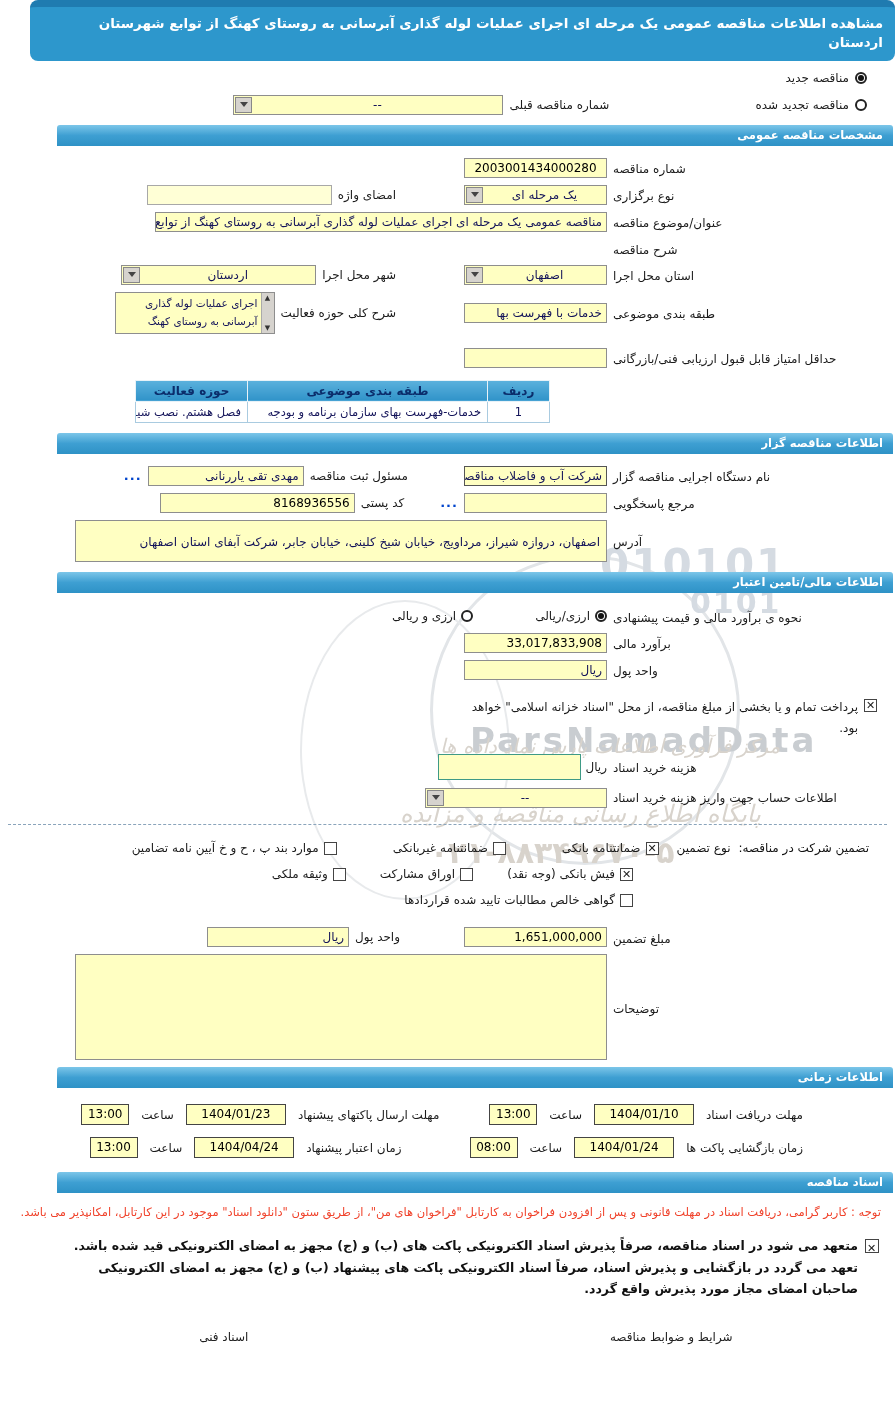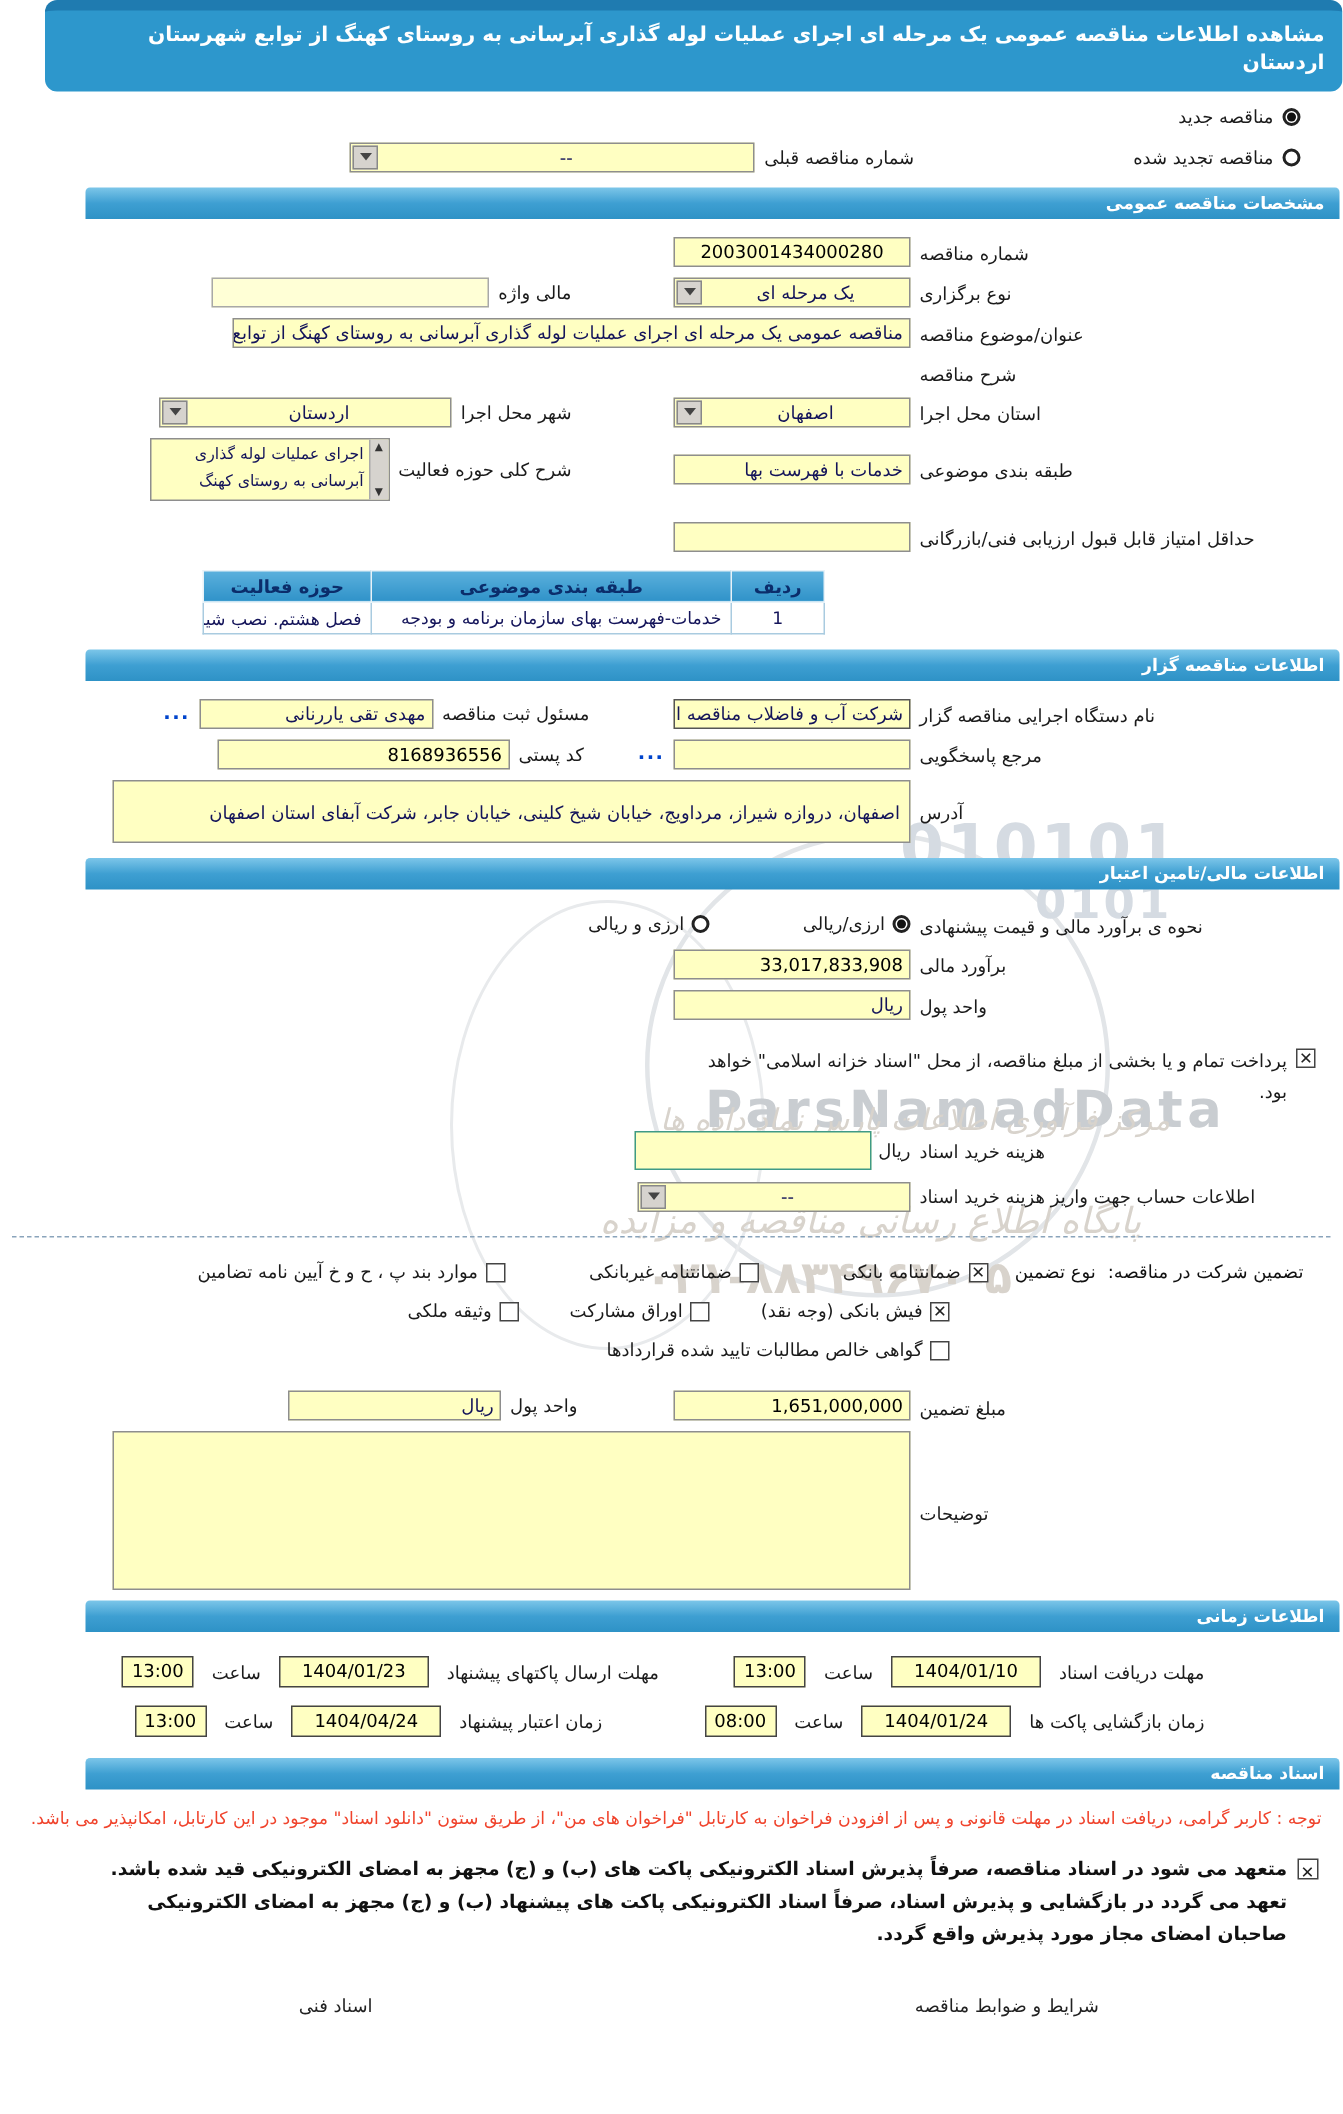--- a/index.html
+++ b/index.html
@@ -34,21 +34,21 @@
   .gf { justify-self:start; display:flex; align-items:center; }
   .pairlbl { margin-right:68px; margin-left:6px; }
   .dots { color:#0044cc; font-weight:bold; font-size:13px; margin-right:6px; letter-spacing:1px; cursor:pointer; }
 
   .combo { display:flex; align-items:center; background:#ffffc2; border:1px solid #8e8e8e; height:20px; }
   .combo-val { flex:1; text-align:center; font-size:12px; color:#14145a; overflow:hidden; white-space:nowrap; }
   .combo-btn { width:17px; height:16px; background:#d6d3ce; border:1px solid #888; margin-left:1px;
     display:flex; align-items:center; justify-content:center; cursor:pointer; }
   .combo-btn::after { content:""; border:4px solid transparent; border-top:5px solid #444; margin-top:4px; }
 
-  .w158 { width:158px; } .w185 { width:185px; } .w195 { width:195px; } .w270 { width:270px; }
+  .w158 { width:143px; } .w185 { width:185px; } .w195 { width:195px; } .w270 { width:270px; }
   .w452 { width:452px; } .w532 { width:532px; } .w142 { width:142px; }
 
   .tarea { background:#ffffc2; border:1px solid #8e8e8e; font-size:12px; color:#14145a; padding:3px 6px; }
 
   
   .radio { display:inline-block; width:12px; height:12px; border:2px solid #222; border-radius:50%;
     background:#fff; position:relative; flex:none; cursor:pointer; }
   .radio.checked::after { content:""; position:absolute; inset:1px; background:#111; border-radius:50%; }
   .cb { display:inline-block; width:13px; height:13px; border:1px solid #444; background:#fff;
     position:relative; flex:none; cursor:pointer; }
@@ -138,21 +138,21 @@
         </div>
     </div>
 
     <div class="grid">
       <div class="gl"><span class="lbl">نوع برگزاری</span></div>
       <div class="gf">
         <div class="combo w158">
           <span class="combo-val">یک مرحله ای</span>
           <span class="combo-btn"></span>
         </div>
-        <span class="lbl pairlbl">مالی واژه</span>
+        <span class="lbl pairlbl">امضای واژه</span>
         <div class="inp w185" style="background:#ffffd6; border-color:#a8a8a8;"></div>
       </div>
     </div>
 
     <div class="grid">
       <div class="gl"><span class="lbl">عنوان/موضوع مناقصه</span></div>
       <div class="gf">
           <div class="inp w452">مناقصه عمومی یک مرحله ای اجرای عملیات لوله گذاری آبرسانی به روستای کهنگ از توابع شهرستان</div>
         </div>
     </div>

